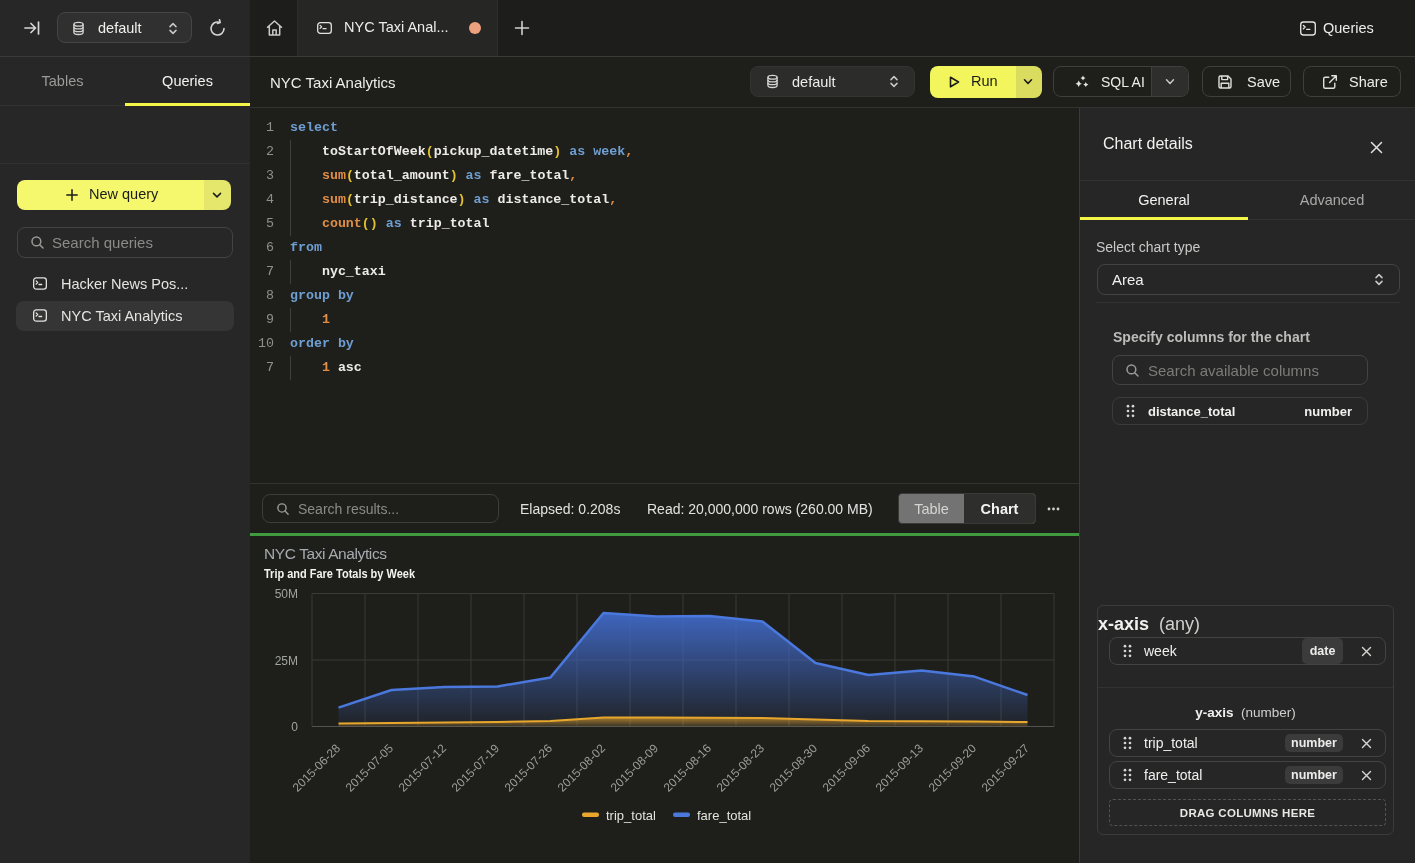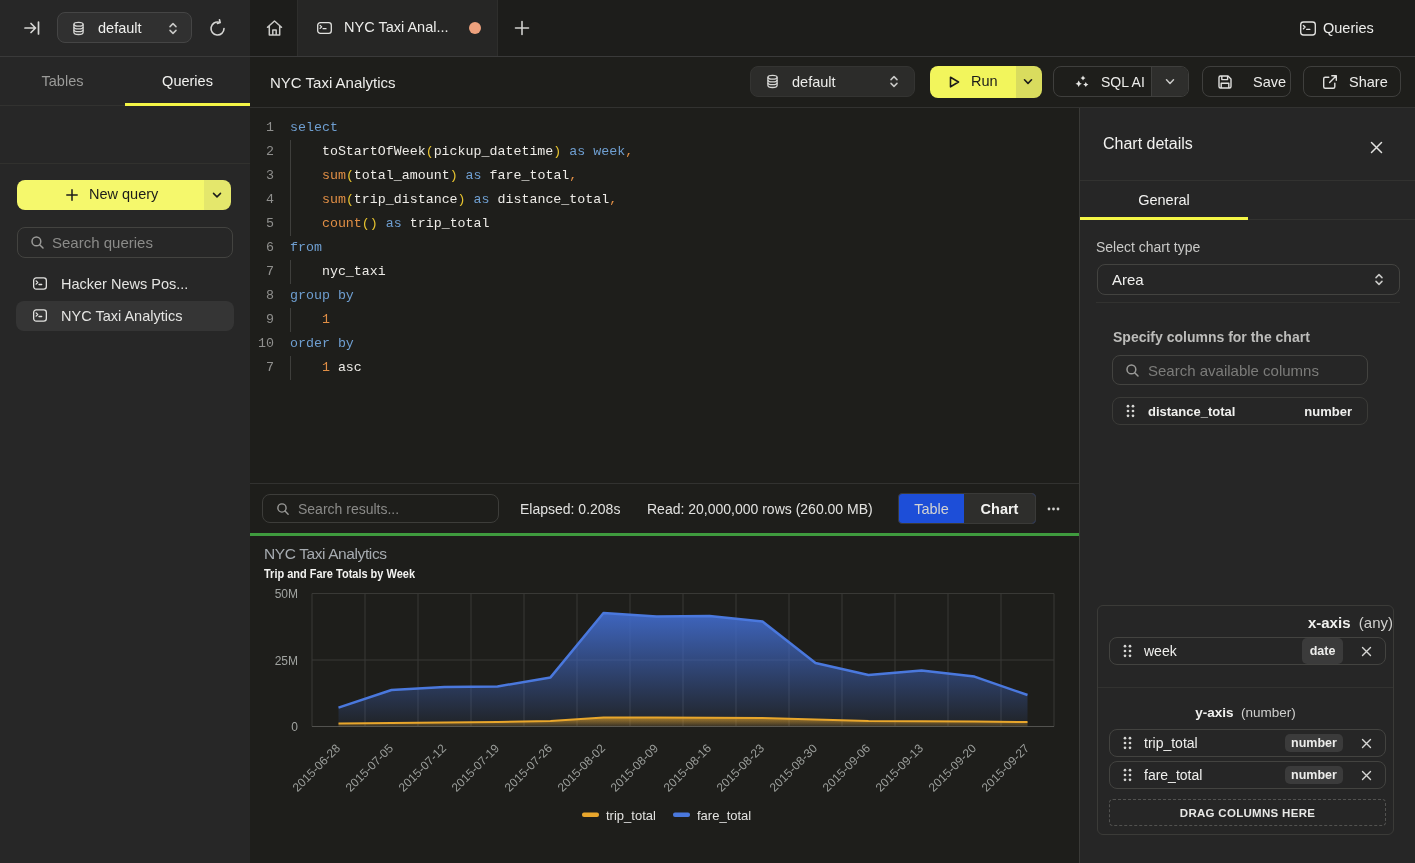--- a/index.html
+++ b/index.html
@@ -21,21 +21,21 @@
   #headrow { left:250px; top:57px; width:1165px; height:51px; background:#1e1e1b; border-bottom:1px solid #323230; }
   .hbtn { position:absolute; top:9px; height:31px; background:transparent; border:1px solid #3f3f3d; border-radius:8px; display:flex; align-items:center; font-size:14.5px; color:#ececea; }
 
   
   #sidebar { left:0; top:57px; width:250px; height:806px; background:#272727; }
   #sidebar .seltab { position:absolute; top:0; height:48px; width:125px; display:flex; align-items:center; justify-content:center; font-size:14.5px; }
   .inputbox { position:absolute; border:1px solid #434340; border-radius:8px; display:flex; align-items:center; }
 
   
   #editor { left:250px; top:108px; width:829px; height:375px; background:#1e1e1b; font-family:"Liberation Mono", monospace; font-size:13.3px; }
-  .cl { position:absolute; left:0; height:24px; line-height:24px; white-space:pre; font-weight:normal; }
+  .cl { position:absolute; left:0; height:24px; line-height:24px; white-space:pre; font-weight:bold; }
   .ln { position:absolute; width:24px; text-align:right; height:24px; line-height:24px; color:#8f8f8d; font-weight:normal; }
   .kw { color:#6f9fd1; } .fn { color:#e08e45; } .pa { color:#e5c22f; } .id { color:#edebe7; } .op { color:#e08e45; }
 
   
   #restools { left:250px; top:483px; width:829px; height:50px; background:#1e1e1b; border-top:1px solid #323230; }
 
   
   #greenline { left:250px; top:533px; width:829px; height:3px; background:#3f9b3e; }
   #chartzone { left:250px; top:536px; width:829px; height:327px; background:#1e1e1b; }
 
@@ -126,21 +126,21 @@
       <div style="position:absolute;right:36px;width:1px;height:29px;background:#3f3f3d"></div>
       <svg style="position:absolute;right:11px" width="14" height="10" viewBox="0 0 14 10" fill="none" stroke="#c9c9c7" stroke-width="1.5" stroke-linecap="round" stroke-linejoin="round">
         <path d="M3.5 2.8 L7 6.4 L10.5 2.8"></path>
       </svg>
     </div>
     <div class="hbtn" style="left:952px;width:89px">
       <svg style="margin-left:14px" width="16" height="16" viewBox="0 0 16 16" fill="none" stroke="#e0e0de" stroke-width="1.4" stroke-linejoin="round">
         <path d="M2 3.5 C2 2.67 2.67 2 3.5 2 H11 L14 5 V12.5 C14 13.33 13.33 14 12.5 14 H3.5 C2.67 14 2 13.33 2 12.5 Z"></path>
         <path d="M4.8 2 V5.6 H10.6 V2 M4.2 14 V9.2 H11.8 V14"></path>
       </svg>
-      <div style="margin-left:20px">Save</div>
+      <div style="margin-left:14px">Save</div>
     </div>
     <div class="hbtn" style="left:1053px;width:98px">
       <svg style="margin-left:18px" width="16" height="16" viewBox="0 0 16 16" fill="none" stroke="#e0e0de" stroke-width="1.4" stroke-linecap="round" stroke-linejoin="round">
         <path d="M12.8 9.2 V12.8 C12.8 13.63 12.13 14.3 11.3 14.3 H3.2 C2.37 14.3 1.7 13.63 1.7 12.8 V4.7 C1.7 3.87 2.37 3.2 3.2 3.2 H6.8"></path>
         <path d="M9.8 1.7 H14.3 V6.2 M14 2 L7.6 8.4"></path>
       </svg>
       <div style="margin-left:11px">Share</div>
     </div>
   </div>
   <div class="abs" id="sidebar">
@@ -214,21 +214,21 @@
   <div class="abs" id="restools">
     <div class="inputbox" style="left:12px;top:10px;width:237px;height:29px;border-color:#3d3d3a">
       <svg style="margin-left:13px" width="14" height="14" viewBox="0 0 15 15" fill="none" stroke="#9a9a98" stroke-width="1.5" stroke-linecap="round">
         <circle cx="6.4" cy="6.4" r="4.4"></circle>
         <path d="M9.7 9.7 L13 13"></path>
       </svg>
       <div style="margin-left:8px;font-size:14px;color:#8a8a88">Search results...</div>
     </div>
     <div class="abs" style="left:270px;top:17px;font-size:14px;color:#e2e2e0">Elapsed: 0.208s</div>
     <div class="abs" style="left:397px;top:17px;font-size:14px;color:#e2e2e0">Read: 20,000,000 rows (260.00 MB)</div>
-    <div class="abs" style="left:648px;top:9px;width:138px;height:31px;border:1px solid #3a3a38;background:#1d4ed8;border-radius:4px;display:flex;overflow:hidden">
+    <div class="abs" style="left:648px;top:9px;width:138px;height:31px;border:1px solid #3a3a38;background:#737373;border-radius:4px;display:flex;overflow:hidden">
       <div style="flex:1;display:flex;align-items:center;justify-content:center;font-size:14.5px;color:#d4d4d2">Table</div>
       <div style="width:71px;background:#2e2e2c;display:flex;align-items:center;justify-content:center;font-size:14.5px;font-weight:bold;color:#f2f2f0">Chart</div>
     </div>
     <div class="abs" style="left:797px;top:23px;width:13px;height:4px">
       <svg width="13" height="4" viewBox="0 0 13 4" fill="#d0d0ce">
           <circle cx="2" cy="2" r="1.4"></circle>
           <circle cx="6.5" cy="2" r="1.4"></circle>
           <circle cx="11" cy="2" r="1.4"></circle>
         </svg>
     </div>
@@ -299,20 +299,21 @@
       <text x="447" y="284" font-size="13" fill="#e2e2e0">fare_total</text>
     </svg>
   </div>
   <div class="abs" id="panel">
     <div class="abs" style="left:23px;top:27px;font-size:16px;font-weight:normal;color:#f2f2f0">Chart details</div>
     <svg class="abs" style="left:289px;top:32px" width="15" height="15" viewBox="0 0 15 15" fill="none" stroke="#e2e2e0" stroke-width="1.5" stroke-linecap="round">
       <path d="M2.5 2.5 L12.5 12.5 M12.5 2.5 L2.5 12.5"></path>
     </svg>
     <div class="abs" style="left:0;top:72px;width:336px;height:1px;background:#323230"></div>
     <div class="abs" style="left:0;top:72px;width:168px;height:39px;display:flex;align-items:center;justify-content:center;font-size:14.5px;color:#f2f2f0">General</div>
+    <div class="abs" style="left:168px;top:72px;width:168px;height:39px;display:flex;align-items:center;justify-content:center;font-size:14.5px;color:#a9a9a7">Advanced</div>
     <div class="abs" style="left:0;top:111px;width:336px;height:1px;background:#323230"></div>
     <div class="abs" style="left:0;top:109px;width:168px;height:3px;background:#f4f546"></div>
     <div class="abs" style="left:16px;top:131px;font-size:14px;color:#c9c9c7">Select chart type</div>
     <div class="inputbox" style="left:17px;top:156px;width:303px;height:31px">
       <div style="margin-left:14px;font-size:15px;color:#f0f0ee">Area</div>
       <svg style="position:absolute;right:13px" width="14" height="15" viewBox="0 0 14 15" fill="none" stroke="#c9c9c7" stroke-width="1.5" stroke-linecap="round" stroke-linejoin="round">
         <path d="M4 5.6 L7 2.6 L10 5.6 M4 9.4 L7 12.4 L10 9.4"></path>
       </svg>
     </div>
     <div class="abs" style="left:16px;top:194px;width:304px;height:1px;background:#323230"></div>
@@ -330,21 +331,21 @@
           <circle cx="7" cy="2.2" r="1.35"></circle>
           <circle cx="2" cy="7" r="1.35"></circle>
           <circle cx="7" cy="7" r="1.35"></circle>
           <circle cx="2" cy="11.8" r="1.35"></circle>
           <circle cx="7" cy="11.8" r="1.35"></circle>
       </svg>
       <div style="margin-left:13px;font-size:13px;font-weight:bold;color:#f0f0ee">distance_total</div>
       <div style="position:absolute;right:15px;font-size:13px;font-weight:bold;color:#f0f0ee">number</div>
     </div>
     <div class="abs" style="left:17px;top:497px;width:297px;height:230px;border:1px solid #3b3b38;border-radius:6px">
-      <div style="position:absolute;left:0;top:8px;width:100%;text-align:right;font-size:15px;color:#cfcfcd"><b style="color:#f0f0ee">x-axis</b> &nbsp;(any)</div>
+      <div style="position:absolute;left:0;top:8px;width:100%;text-align:left;font-size:18px;color:#cfcfcd"><b style="color:#f0f0ee">x-axis</b> &nbsp;(any)</div>
       <div class="pillrow" style="left:11px;top:31px;width:277px;height:28px">
         <svg style="margin-left:13px" width="9" height="14" viewBox="0 0 9 14" fill="#d6d6d4">
           <circle cx="2" cy="2.2" r="1.35"></circle>
             <circle cx="7" cy="2.2" r="1.35"></circle>
             <circle cx="2" cy="7" r="1.35"></circle>
             <circle cx="7" cy="7" r="1.35"></circle>
             <circle cx="2" cy="11.8" r="1.35"></circle>
             <circle cx="7" cy="11.8" r="1.35"></circle>
         </svg>
         <div style="margin-left:12px;font-size:14px;color:#f0f0ee">week</div>

